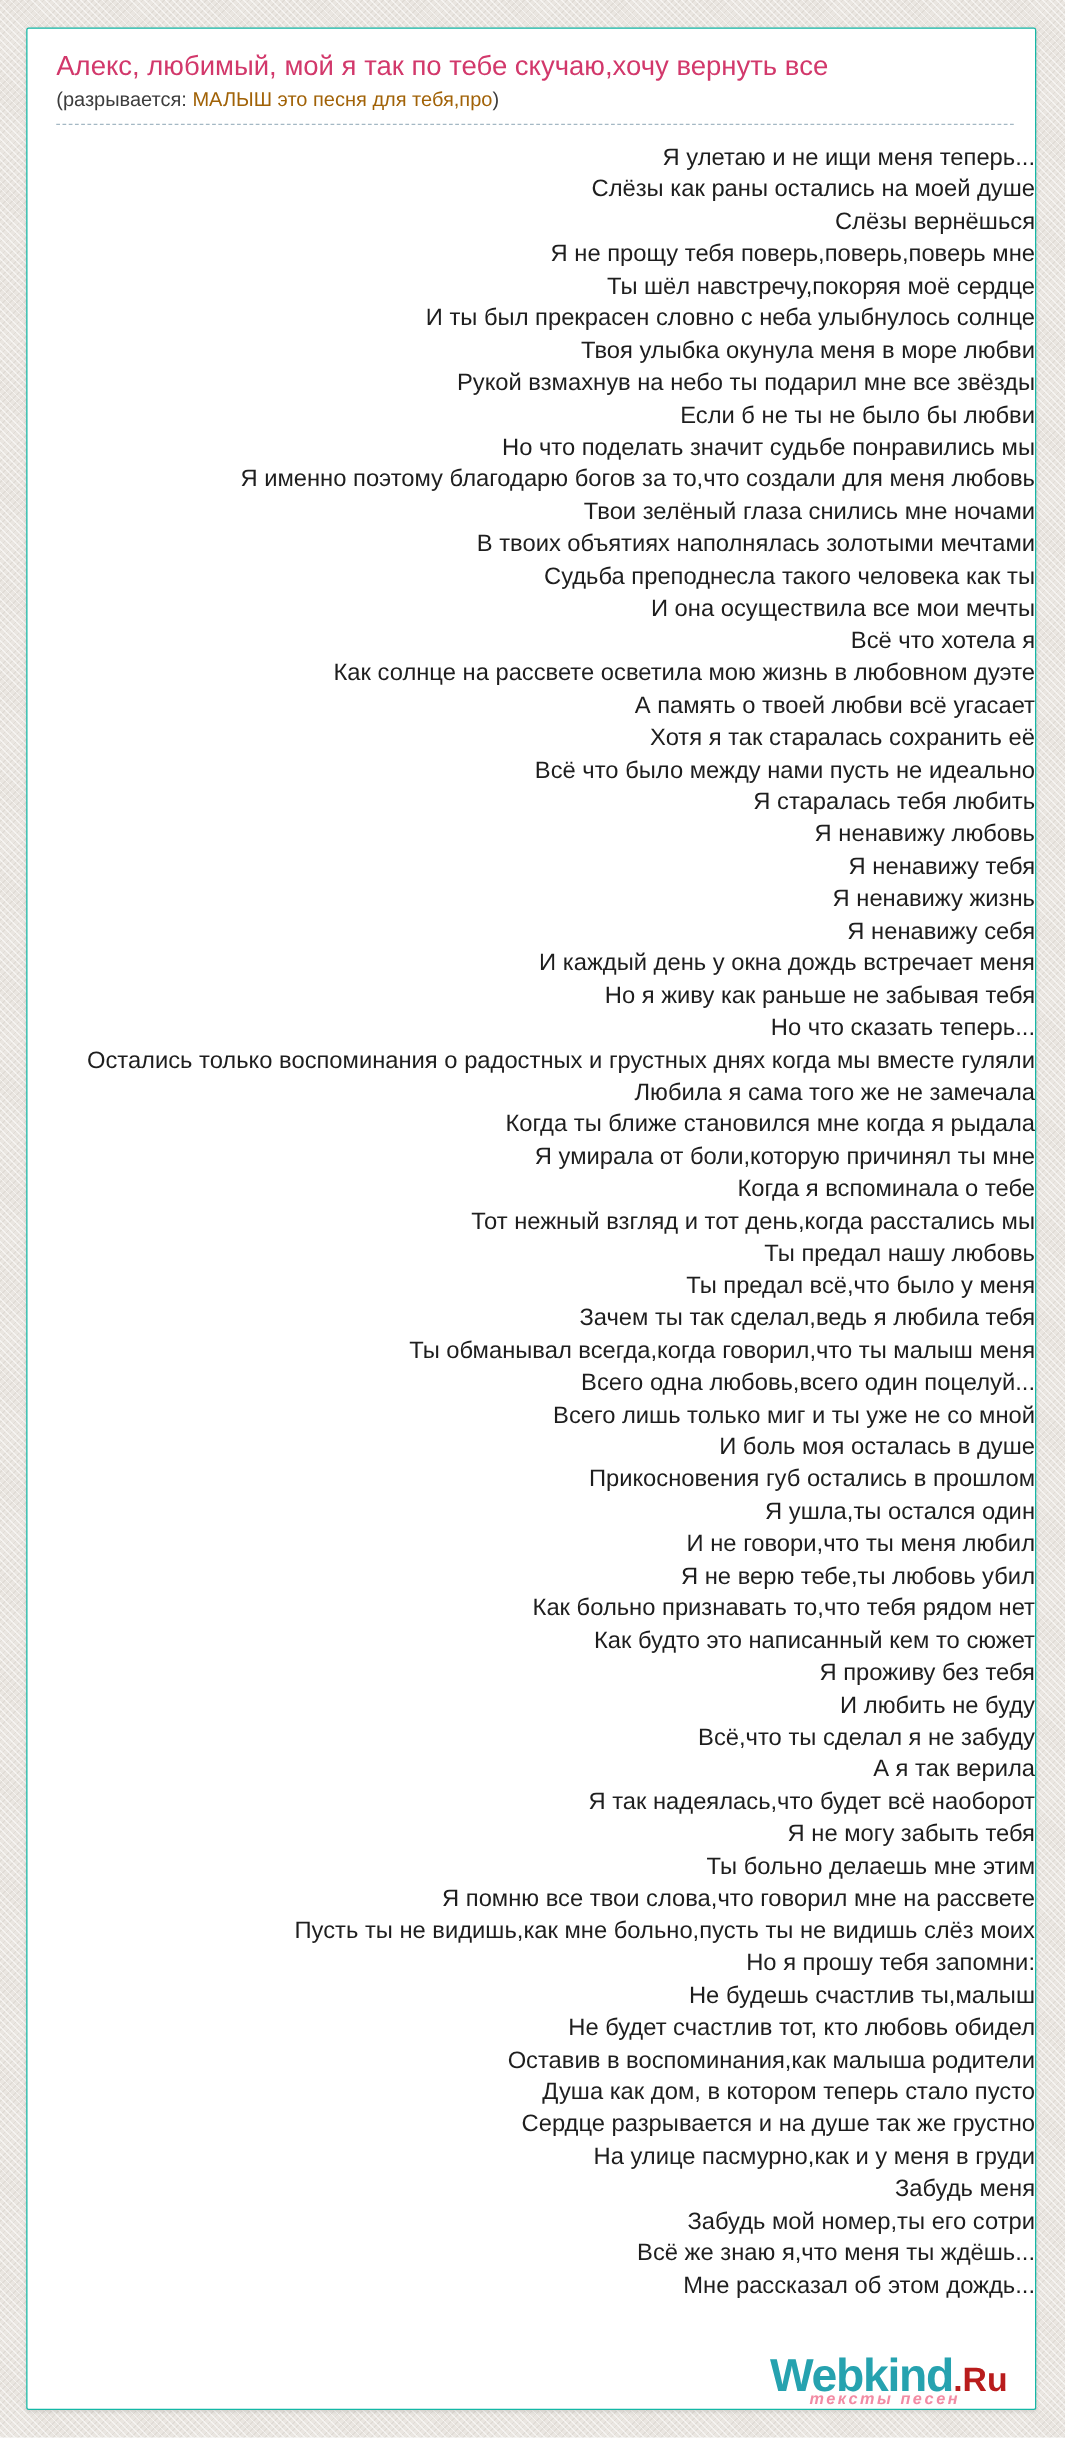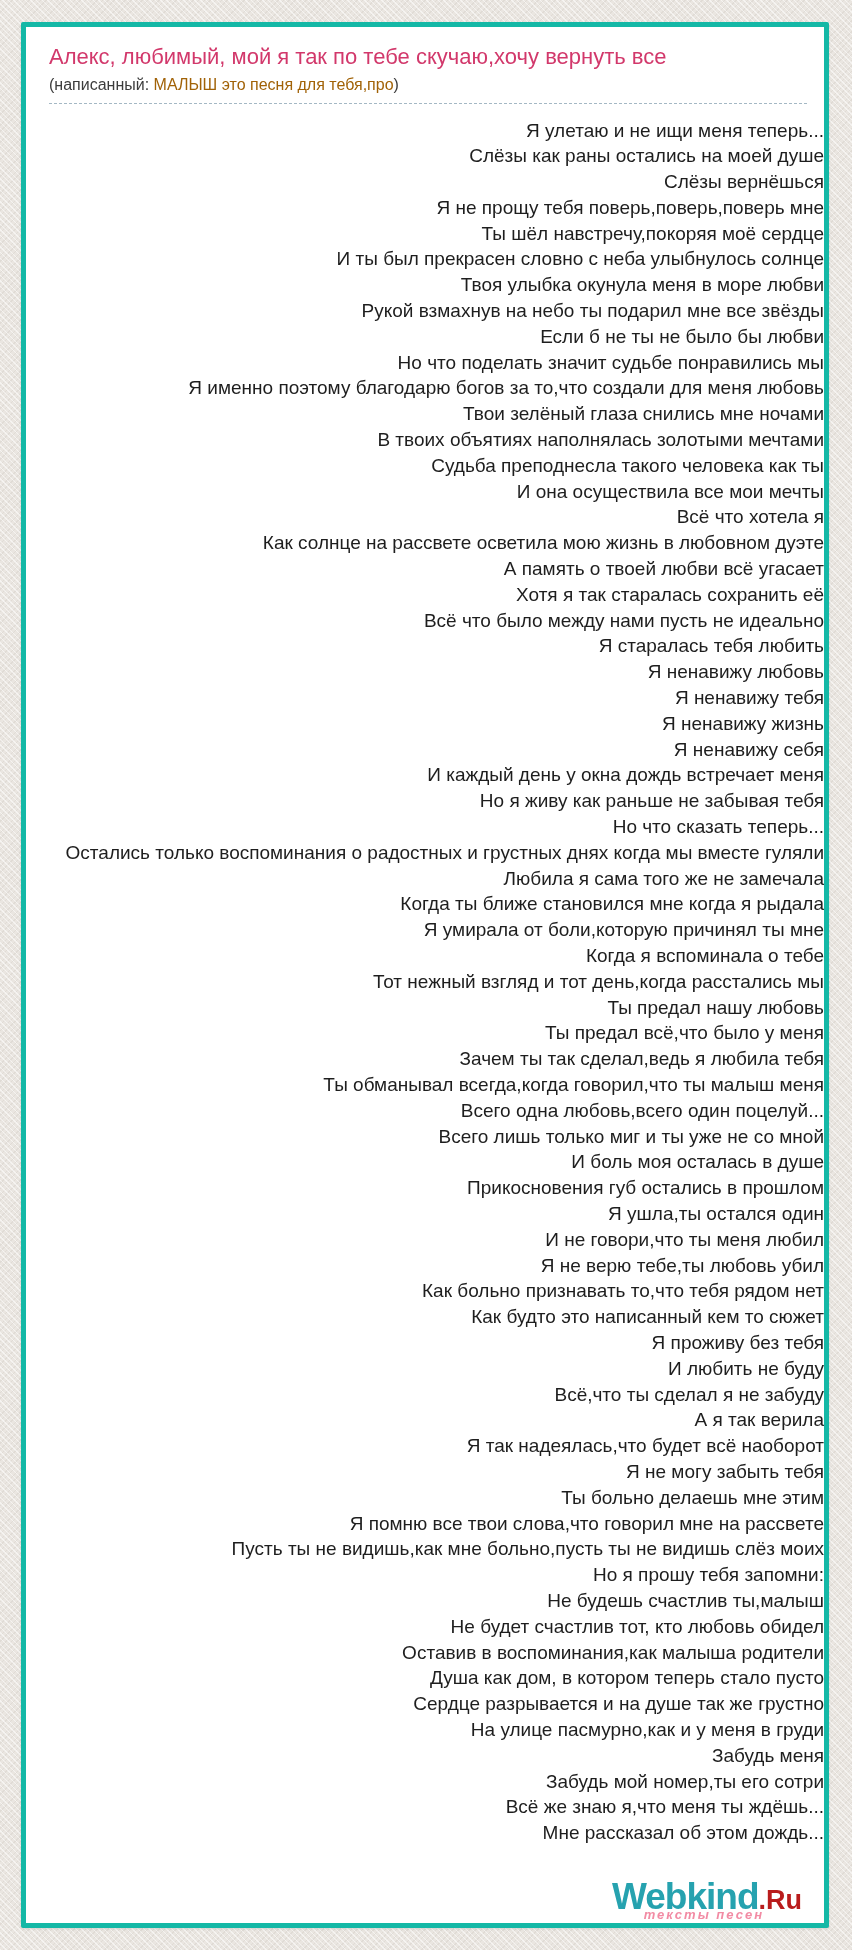--- a/index.html
+++ b/index.html
@@ -16,21 +16,21 @@
       repeating-linear-gradient(45deg, rgba(255,255,255,0.55) 0 1px, transparent 1px 4px),
       repeating-linear-gradient(-45deg, rgba(201,195,187,0.30) 0 1px, transparent 1px 4px);
   }
   .card {
     position: relative;
     box-sizing: border-box;
     width: 808px;
     min-height: 1906px;
     margin: 22px auto 0 21px;
     background: #ffffff;
-    border: 5px solid #14b8a6;
+    border: 1px solid #14b8a6;
     border-radius: 2px;
     box-shadow: 0 1px 3px rgba(0,0,0,0.10);
   }
   .card-inner {
     padding: 16px 0 0 23px;
   }
   .song-title {
     margin: 0;
     font-size: 22px;
     font-weight: normal;
@@ -96,21 +96,21 @@
   }
 </style>
 </head>
 <body>
 
 <div class="card">
   <div class="card-inner">
 
     <h1 class="song-title">Алекс, любимый, мой я так по тебе скучаю,хочу вернуть все</h1>
 
-    <div class="artist-line"><span>(написанный: </span><a class="artist-link">МАЛЫШ это песня для тебя,про</a><span>)</span></div>
+    <div class="artist-line"><span>(разрывается: </span><a class="artist-link">МАЛЫШ это песня для тебя,про</a><span>)</span></div>
 
     <div class="lyrics">
         <div class="lyric-line">Я улетаю и не ищи меня теперь...</div>
         <div class="lyric-line">Слёзы как раны остались на моей душе</div>
         <div class="lyric-line">Слёзы вернёшься</div>
         <div class="lyric-line">Я не прощу тебя поверь,поверь,поверь мне</div>
         <div class="lyric-line">Ты шёл навстречу,покоряя моё сердце</div>
         <div class="lyric-line">И ты был прекрасен словно с неба улыбнулось солнце</div>
         <div class="lyric-line">Твоя улыбка окунула меня в море любви</div>
         <div class="lyric-line">Рукой взмахнув на небо ты подарил мне все звёзды</div>

